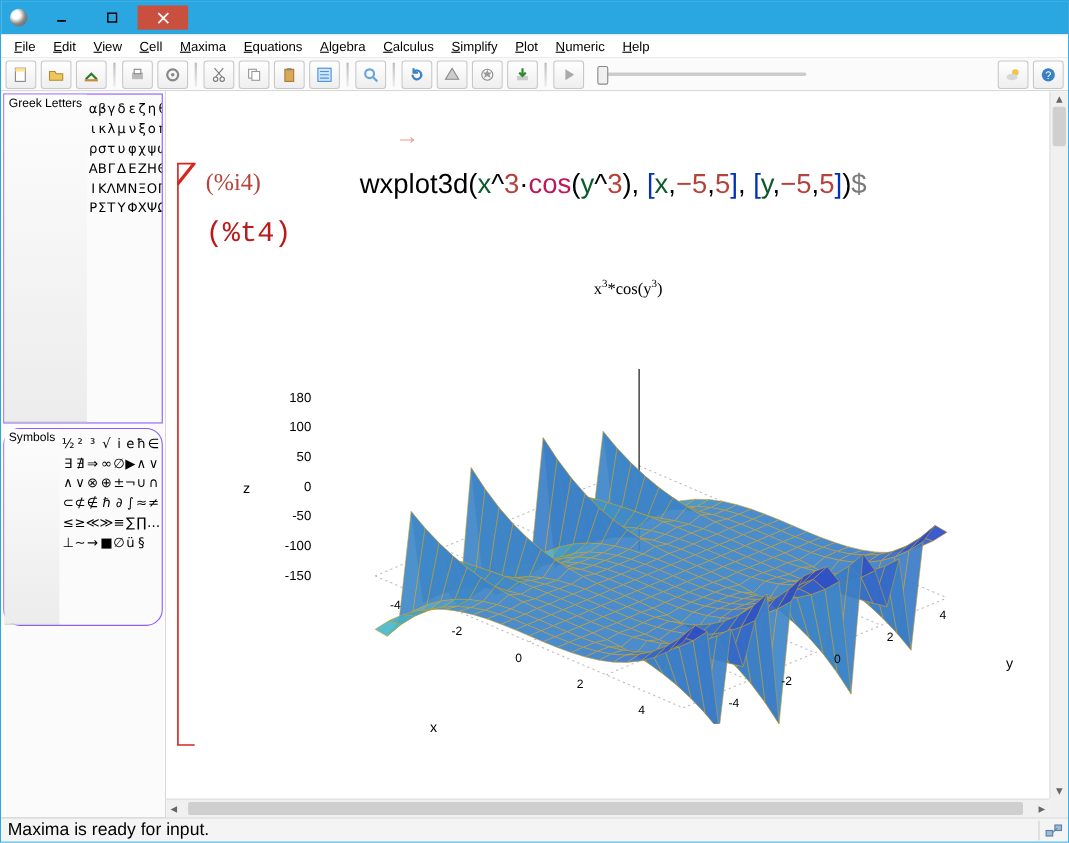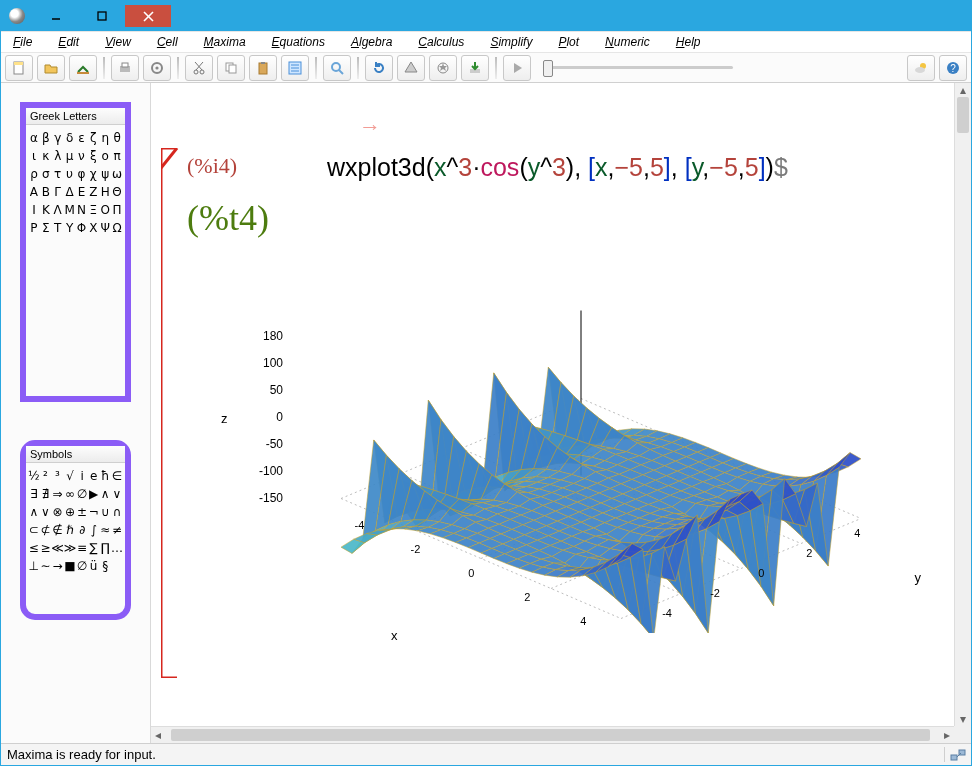--- a/index.html
+++ b/index.html
@@ -10,38 +10,38 @@
   .titlebar { height:30px; background:#2aa7e0; color:#000; display:flex; align-items:center; }
   .titlebar .appicon { width:16px; height:16px; margin:0 8px; background:radial-gradient(circle at 35% 35%,#fff 0 25%,#888 55%,#555 100%); border-radius:50%; }
   .titlebar .title { flex:1; text-align:center; color:#000; font-size:12px; }
   .titlebar .winbtns { display:flex; }
   .winbtn { width:46px; height:22px; display:flex; align-items:center; justify-content:center;
             color:#000; font-size:10px; }
   .winbtn.close { background:#c94f3f; color:#fff; width:46px; height:22px; }
   .winbtn svg { display:block; }
   
   .menubar { height:22px; background:#fff; border-top:1px solid #e6e6e6; border-bottom:1px solid #e6e6e6;
-             display:flex; align-items:center; padding:0 6px; gap:14px;font-style:italic; }
+             display:flex; align-items:center; padding:0 6px; gap:4px; }
   .menuitem { padding:2px 6px; }
   .menuitem u { text-decoration:underline; }
   
   .toolbar { height:30px; background:#fbfbfb; border-bottom:1px solid #d0d0d0; display:flex; align-items:center;
              padding:0 4px; gap:4px; }
   .tbtn { width:28px; height:26px; border:1px solid #c8c8c8; border-radius:3px; background:linear-gradient(#fff,#eee);
           display:flex; align-items:center; justify-content:center; }
   .tsep { width:2px; height:22px; background:linear-gradient(#bbb,#eee); margin:0 2px; }
   .slider { flex:0 0 190px; height:3px; background:#ccc; position:relative; margin:0 8px; border-radius:2px; }
   .slider::before { content:""; position:absolute; left:0; top:-6px; width:8px; height:15px;
                     background:#f0f0f0; border:1px solid #888; border-radius:2px; }
   .toolbar .spacer { flex:1; }
   
   .main { flex:1; display:flex; min-height:0; }
   .sidebar { width:150px; background:#fbfbfb; border-right:1px solid #d9d9d9; display:flex;
              flex-direction:column; }
-  .panel { border:6px solid #8b5cf6; margin:19px; display:flex; flex-direction:column; }
+  .panel { border:1px solid #8b5cf6; margin:2px; display:flex; }
   .panel.greek { flex:0 0 300px; }
   .panel.symbols { flex:0 0 180px;border-radius:15px; }
   .panel-title { font-size:11px; padding:2px 4px; border-bottom:1px solid #cfcfcf;
                 background:linear-gradient(#fdfdfd,#ececec); }
   .panel-body { flex:1; padding:4px 2px; overflow:hidden; }
   .grid { display:grid; grid-template-columns:repeat(8, 1fr); gap:0; }
   .grid span { text-align:center; font-size:12px; line-height:18px; cursor:default;
                font-family:"Segoe UI","DejaVu Sans",serif; }
   
   .worksheet-wrap { flex:1; display:flex; flex-direction:column; min-width:0; }
@@ -53,43 +53,43 @@
   .hscroll { height:17px; background:#f0f0f0; border-top:1px solid #ddd; position:absolute; left:0; right:17px; bottom:0; }
   .hscroll .thumb { position:absolute; left:20px; top:2px; bottom:2px; right:24px; background:#cfcfcf; border-radius:2px;}
   .hscroll .arrow { position:absolute; top:0; bottom:0; width:14px; display:flex; align-items:center; justify-content:center; color:#666;}
   .hscroll .arrow.l{left:0;} .hscroll .arrow.r{right:0;}
   .corner { position:absolute; right:0; bottom:0; width:17px; height:17px; background:#f0f0f0;}
   .cursor-arrow { color:#f29c95; font-size:22px; position:absolute; left:208px; top:28px; }
   .bracket { position:absolute; left:10px; top:65px; width:18px; height:530px; }
   .bracket svg { width:18px; height:530px; }
   .prompt { position:absolute; left:36px; top:70px; font-family:"Times New Roman",serif;
             font-size:22px; color:#b4433b; }
-  .tlabel { position:absolute; left:36px; top:114px; font-family:Liberation Serif, serif;
-            font-size:36px; color:#4d7c0f; }
+  .tlabel { position:absolute; left:36px; top:114px; font-family:Liberation Mono, monospace;
+            font-size:26px; color:#b91c1c; }
   .code { position:absolute; left:176px; top:70px; font-family:"Arial",sans-serif; font-size:25px;
          white-space:nowrap; }
   .c-name{color:#000;} .c-paren{color:#000;} .c-var{color:#0a5a2a;}
   .c-op{color:#000;} .c-num{color:#b4433b;} .c-func{color:#be185d;}
   .c-bracket{color:#0030c0;} .c-dollar{color:#7a7a7a;}
   
   .plot { position:absolute; left:60px; top:170px; width:720px; height:430px; }
   .plot-title { text-align:center; font-family:"Times New Roman",serif; font-size:15px; margin-bottom:6px;}
   .plot-title sup{font-size:10px;}
   .axes-box { position:relative; width:100%; height:380px; }
   
   .zticks { position:absolute; left:38px; top:70px; font-size:12px; text-align:right; width:34px; line-height:27px; }
   .zticks div{height:27px;}
   .zlabel { position:absolute; left:10px; top:158px; font-size:13px; }
   .xlabel { position:absolute; left:180px; bottom:-10px; font-size:13px; }
   .ylabel { position:absolute; right:10px; bottom:48px; font-size:13px; }
   
   .surf { position:absolute; left:70px; top:20px; }
   
   .statusbar { height:22px; border-top:1px solid #cfcfcf; background:#f4f4f4;
-               display:flex; align-items:center; font-size:13px; }
+               display:flex; align-items:center; font-size:16px; }
   .statusbar .cell1 { flex:1; padding:0 6px; border-right:1px solid #cfcfcf; }
   .statusbar .cell2 { width:270px; padding:0 6px; border-right:1px solid #cfcfcf;}
   .statusbar .net { width:26px; display:flex; align-items:center; justify-content:center;}
 </style>
 </head>
 <body>
 
 <div class="titlebar">
   <div class="appicon"></div>
   <div class="winbtns">
@@ -365,20 +365,21 @@
       </div>
 
       <div class="prompt">(%i4)</div>
       <div class="tlabel">(%t4)</div>
 
       <div class="code">
         <span class="c-name">wxplot3d</span><span class="c-paren">(</span><span class="c-var">x</span><span class="c-op">^</span><span class="c-num">3</span><span class="c-op">·</span><span class="c-func">cos</span><span class="c-paren">(</span><span class="c-var">y</span><span class="c-op">^</span><span class="c-num">3</span><span class="c-paren">)</span><span class="c-op">, </span><span class="c-bracket">[</span><span class="c-var">x</span><span class="c-op">,</span><span class="c-num">−5</span><span class="c-op">,</span><span class="c-num">5</span><span class="c-bracket">]</span><span class="c-op">, </span><span class="c-bracket">[</span><span class="c-var">y</span><span class="c-op">,</span><span class="c-num">−5</span><span class="c-op">,</span><span class="c-num">5</span><span class="c-bracket">]</span><span class="c-paren">)</span><span class="c-dollar">$</span>
       </div>
 
       <div class="plot">
+        <div class="plot-title">x<sup>3</sup>*cos(y<sup>3</sup>)</div>
         <div class="axes-box">
           <div class="zlabel">z</div>
           <div class="xlabel">x</div>
           <div class="ylabel">y</div>
           <div class="zticks" id="zticks">
               <div>180</div>
               <div>100</div>
               <div>50</div>
               <div>0</div>
               <div>-50</div>

